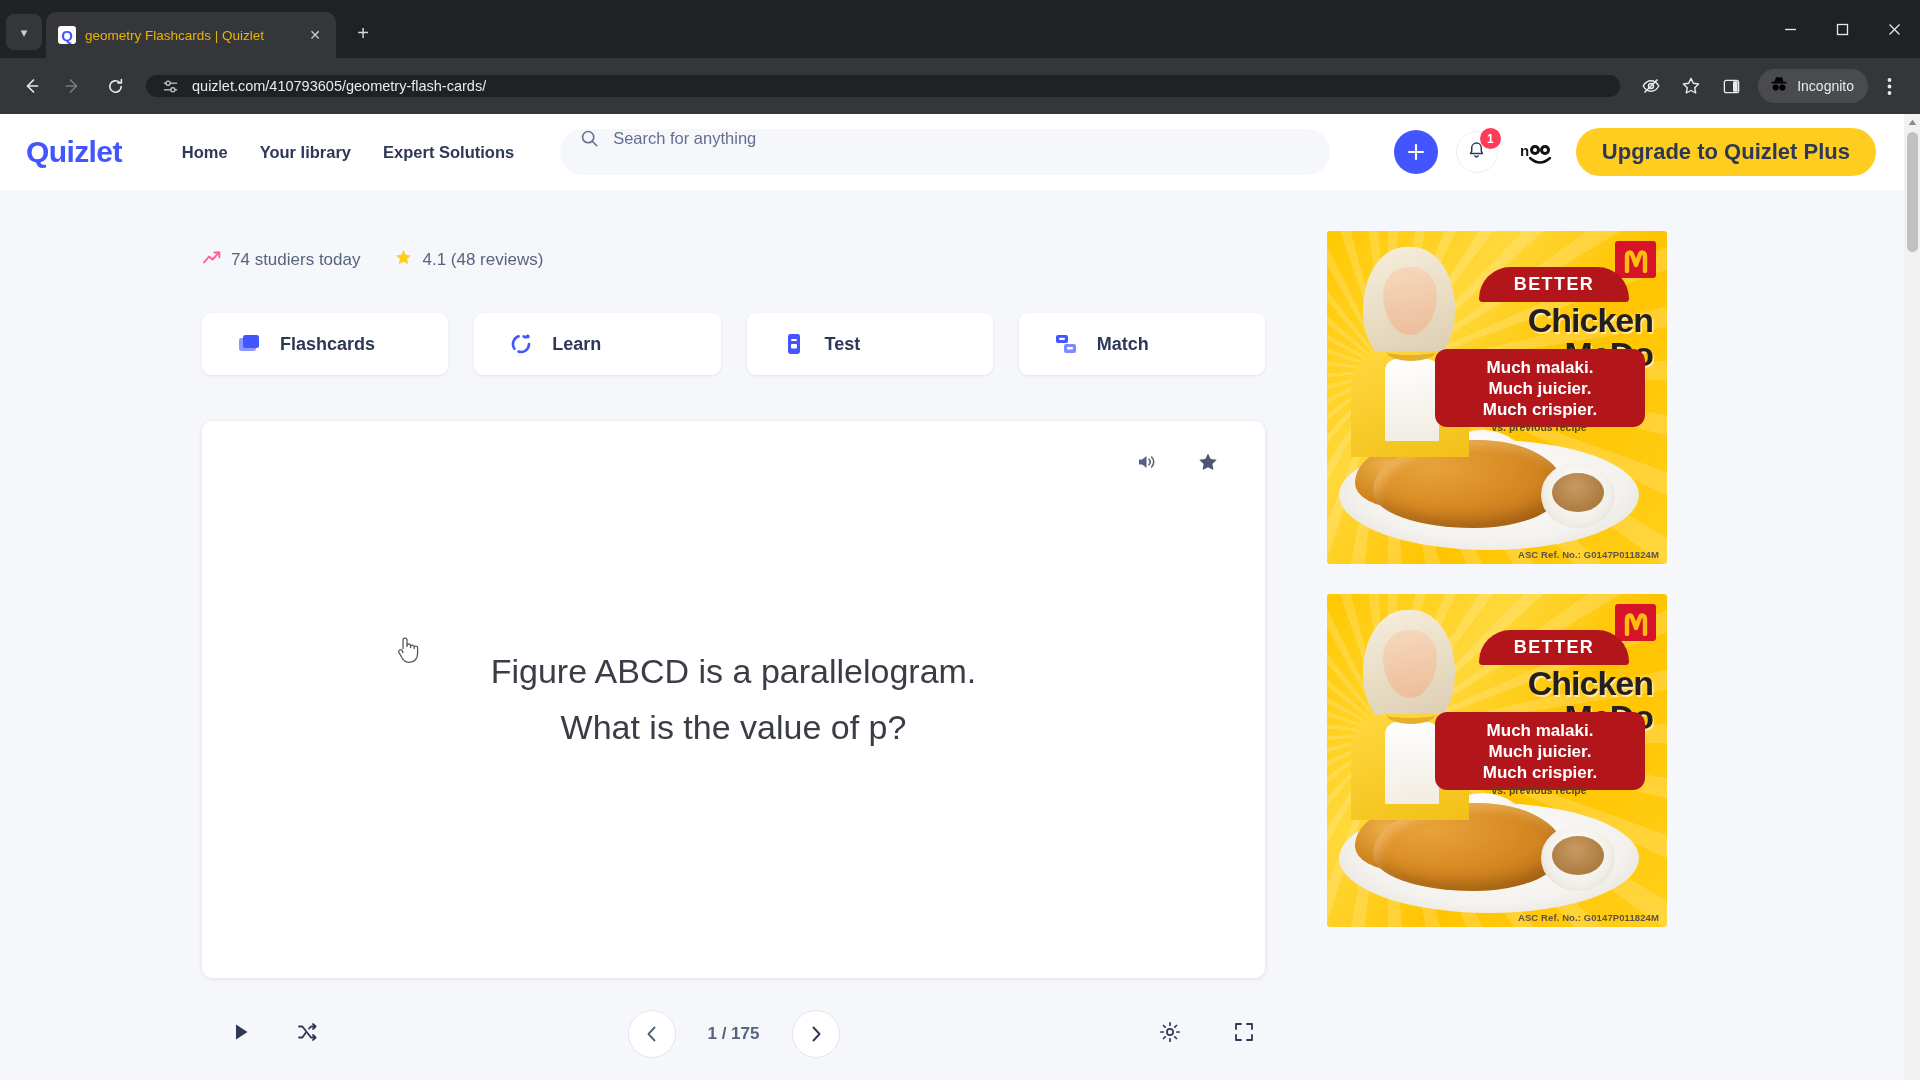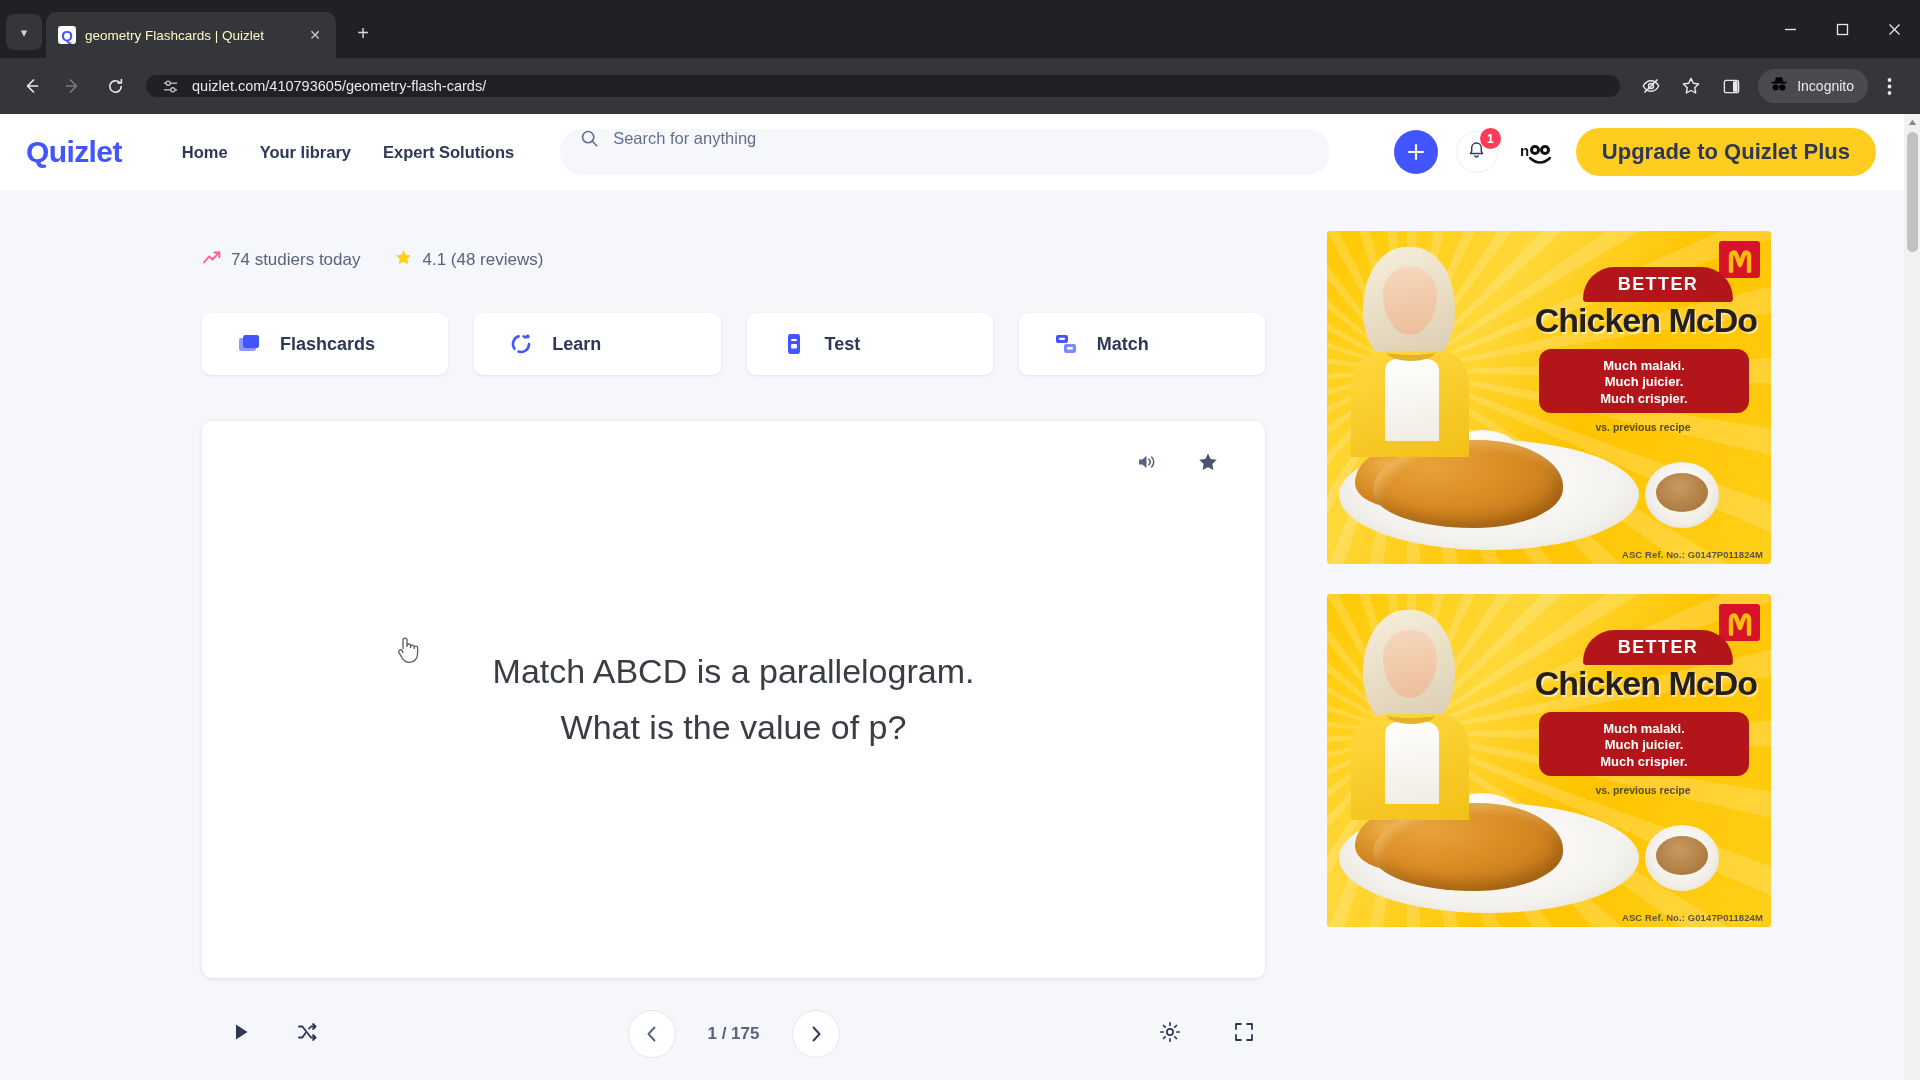--- a/index.html
+++ b/index.html
@@ -27,21 +27,21 @@
     border-radius:10px 10px 0 0; display:flex; align-items:center;
     padding:0 10px 0 12px; gap:9px; position:relative;
   }
   .tab-favicon {
     width:18px; height:18px; border-radius:3px; flex:0 0 18px;
     display:flex; align-items:center; justify-content:center;
     font-weight:800; font-size:15px; color:#4255ff; background:#fff;
     font-family:"Liberation Sans", sans-serif;
   }
   .tab-title {
-    flex:1; color:#fef9c3; font-size:13.5px; white-space:nowrap;
+    flex:1; color:#eab308; font-size:13.5px; white-space:nowrap;
     overflow:hidden; text-overflow:ellipsis;
   }
   .tab-close {
     width:22px; height:22px; border-radius:50%; flex:0 0 22px;
     display:flex; align-items:center; justify-content:center;
     color:#c9cacd; font-size:14px; line-height:1;
   }
   .new-tab {
     width:34px; height:34px; margin:0 0 8px 10px; border-radius:50%;
     display:flex; align-items:center; justify-content:center;
@@ -181,21 +181,21 @@
     display:flex; align-items:center; gap:32px;
   }
   .bar-right { margin-left:auto; display:flex; gap:52px; align-items:center; padding-right:10px; }
   .circ-btn {
     width:48px; height:48px; border-radius:50%; border:1px solid #e3e6ef;
     background:#fff; display:flex; align-items:center; justify-content:center;
   }
   .counter { font-size:17px; color:#586380; font-weight:600; }
 
   .ad {
-    width:444px; height:333px; border-radius:3px; overflow:hidden;
+    width:340px; height:333px; border-radius:3px; overflow:hidden;
     position:relative; flex:0 0 auto;
     background:linear-gradient(125deg,#ffc800 0%,#ffd83a 32%,#ffc400 58%,#ffcf18 100%);
   }
   .ad-rays {
     position:absolute; inset:0;
     background:
       repeating-conic-gradient(from 0deg at 18% 42%,
         rgba(255,255,255,.22) 0deg 4deg, rgba(255,255,255,0) 4deg 11deg);
     opacity:.75;
   }
@@ -217,21 +217,21 @@
     font-size:34px; font-weight:800; color:#231f20; letter-spacing:-1px;
     text-align:right; line-height:1;
     text-shadow: 1.5px 1.5px 0 rgba(255,255,255,.55);
   }
   .ad-claims {
     position:absolute; top:118px; right:22px; width:210px;
     background:#b3161a; border-radius:12px; padding:9px 12px 7px;
     display:flex; flex-direction:column; align-items:center; gap:1px;
   }
   .ad-claims div {
-    color:#fff; font-size:13px; font-weight:800; line-height:1.18;
+    color:#fff; font-size:17px; font-weight:800; line-height:1.18;
     white-space:nowrap;
   }
   .ad-vs {
     position:absolute; top:190px; right:38px; width:180px; text-align:center;
     font-size:10.5px; color:#5a4a20; font-weight:700;
   }
   .ad-ref {
     position:absolute; bottom:4px; right:8px;
     font-size:9.5px; color:#5c5348; font-weight:600; letter-spacing:.1px;
   }
@@ -546,21 +546,21 @@
                     <path d="M14 8.2a4.2 4.2 0 0 1 0 5.6" fill="none" stroke="#586380" stroke-width="1.6" stroke-linecap="round"></path>
                     <path d="M16.6 6a7 7 0 0 1 0 10" fill="none" stroke="#586380" stroke-width="1.6" stroke-linecap="round"></path>
                   </svg>
                 </div>
                 <div class="card-tool">
                   <svg width="22" height="22" viewBox="0 0 22 22">
                       <path d="M11 2.4l2.7 5.5 6 .9-4.3 4.2 1 6-5.4-2.8-5.4 2.8 1-6L2.3 8.8l6-.9z" fill="#4c5672"></path>
                     </svg>
                 </div>
               </div>
-              <div class="card-line">Match ABCD is a parallelogram.</div>
+              <div class="card-line">Figure ABCD is a parallelogram.</div>
               <div class="card-line">What is the value of p?</div>
             </div>
 
             <div class="card-bar">
               <div class="bar-left">
                 <div>
                   <svg width="22" height="22" viewBox="0 0 22 22">
                       <path d="M6 3.5 L17.5 11 L6 18.5 z" fill="#2e3856"></path>
                     </svg>
                 </div>

